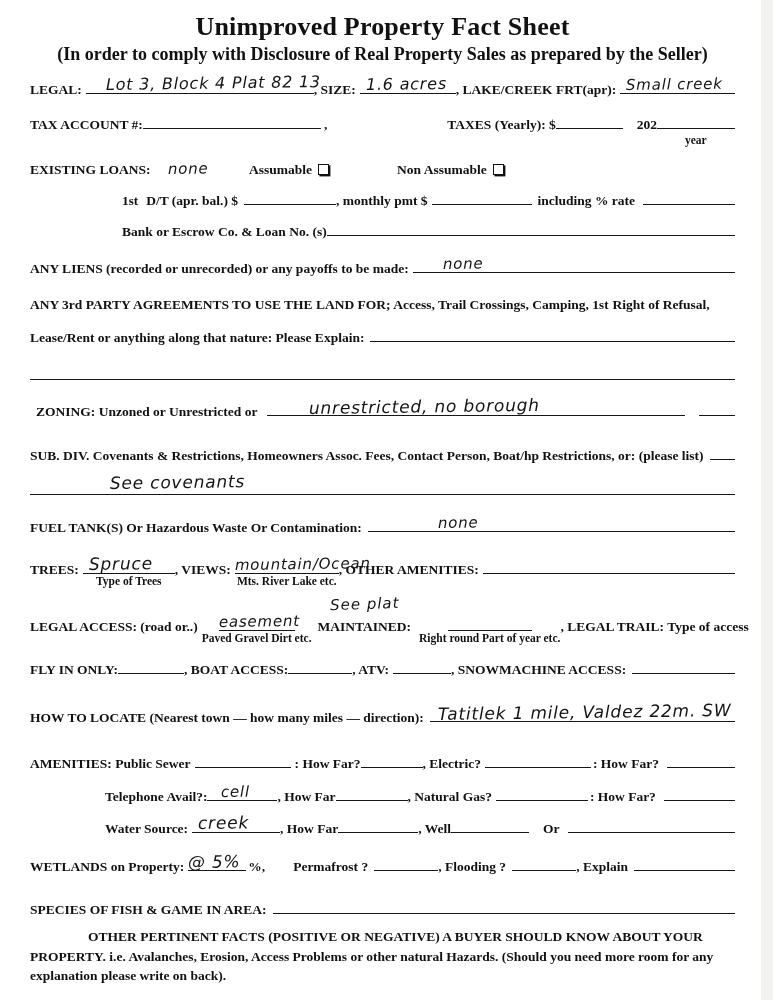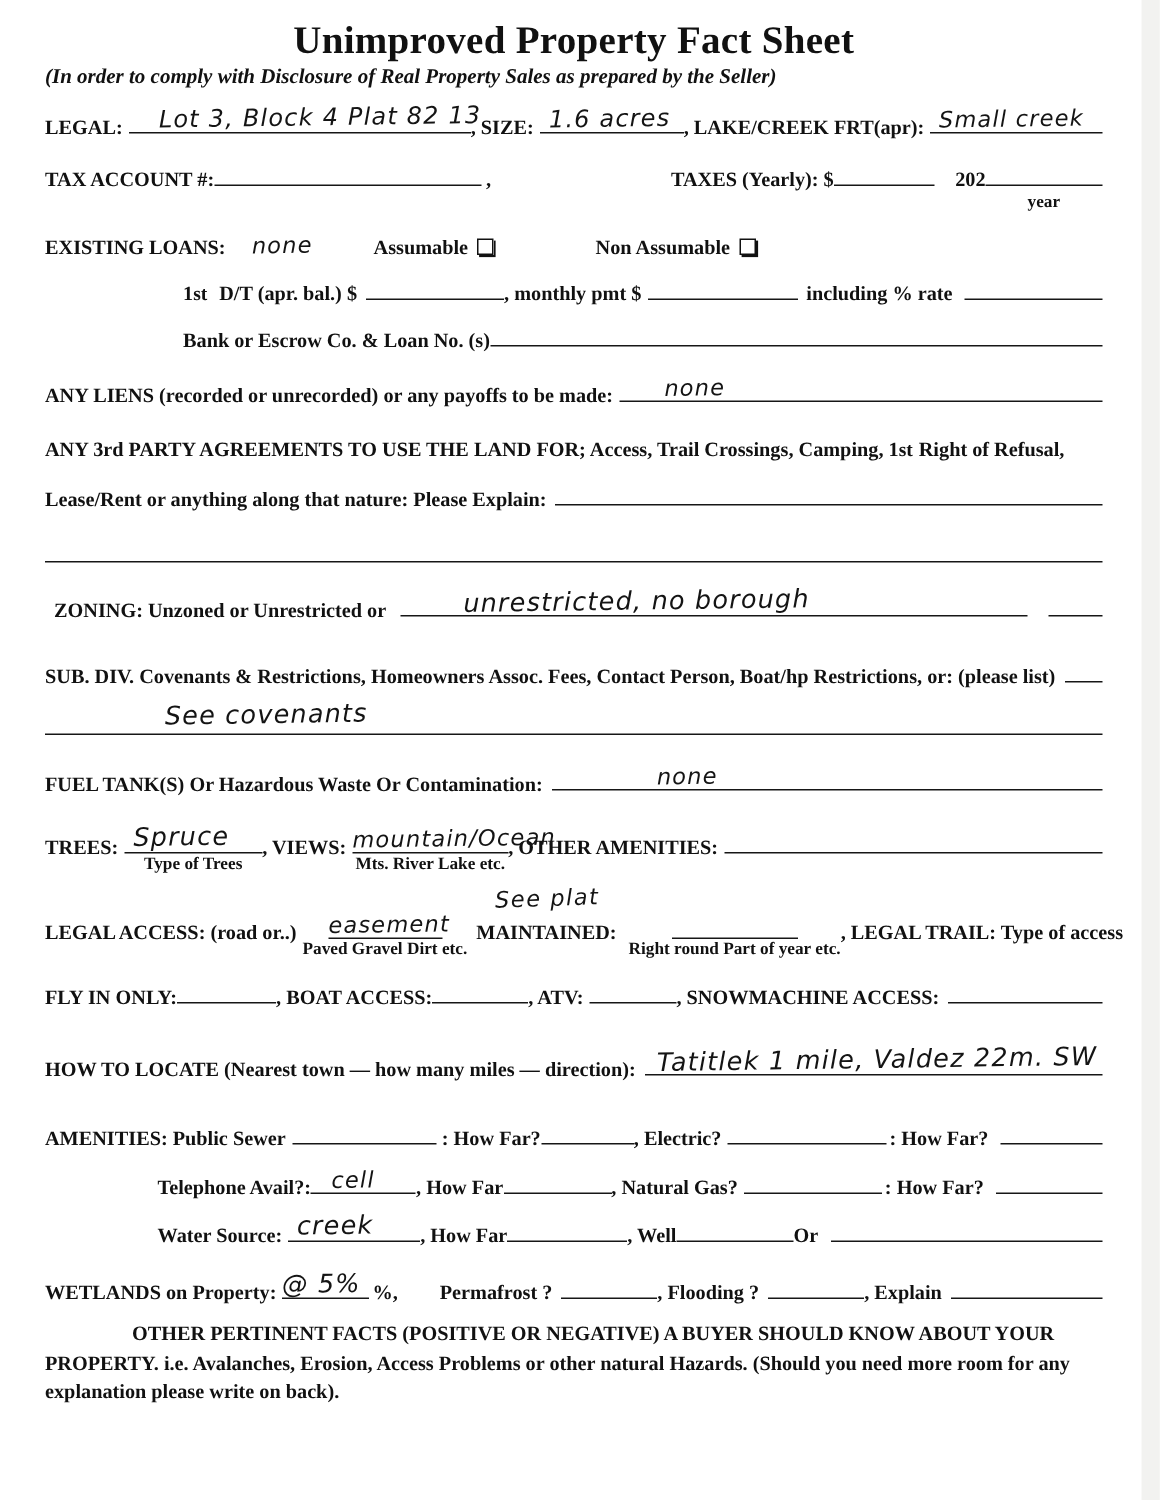--- a/index.html
+++ b/index.html
@@ -3,21 +3,21 @@
 <meta charset="utf-8">
 <style>
   html,body { margin:0; padding:0; background:#f2f2f0; }
   .page {
     position:relative; width:761px; height:1000px; background:#ffffff;
     font-family:"Liberation Serif", serif; font-weight:bold; color:#111;
     box-sizing:border-box; padding:8px 26px 0 30px; overflow:hidden;
     font-size:13.5px;
   }
   .title { text-align:center; font-size:26px; margin-top:4px; letter-spacing:0.2px; }
-  .subtitle { text-align:left; font-size:14px; margin-top:2px;font-style:italic; }
+  .subtitle { text-align:center; font-size:18px; margin-top:2px; }
   .row { display:flex; align-items:baseline; white-space:nowrap; position:relative; }
   .blank {
     display:inline-block; height:13px; border-bottom:1.6px solid #161616;
     position:relative; vertical-align:baseline;
   }
   .grow { flex:1 1 auto;text-align:center; }
   .hw {
     position:absolute; left:6px; bottom:-1px; white-space:nowrap;
     font-family:"DejaVu Sans", cursive; font-style:italic; font-weight:400;
     font-size:15px; letter-spacing:0.8px; color:#141414; transform:rotate(-0.8deg);
@@ -222,34 +222,38 @@
 
   <div class="row" style="margin-top:14px;padding-left:75px;">
     <span>Water Source:</span>
     <span class="blank" style="width:88px;margin-left:4px;">
       <i class="hw big" style="left:6px;">creek</i>
     </span>
     <span>, How Far</span>
     <span class="blank" style="width:80px;"></span>
     <span>, Well</span>
     <span class="blank" style="width:78px;"></span>
-    <span style="">Or</span>
+    <span style="margin-left:14px;">Or</span>
     <span class="blank grow" style="margin-left:8px;"></span>
   </div>
 
   <div class="row" style="margin-top:20px;">
     <span>WETLANDS on Property:</span>
     <span class="blank" style="width:58px;margin-left:4px;">
       <i class="hw big" style="left:0;bottom:-2px;">@ 5%</i>
     </span>
     <span style="margin-left:2px;">%,</span>
     <span style="margin-left:28px;">Permafrost ?</span>
     <span class="blank" style="width:64px;margin-left:6px;"></span>
     <span>, Flooding ?</span>
     <span class="blank" style="width:64px;margin-left:6px;"></span>
     <span>, Explain</span>
     <span class="blank grow" style="margin-left:6px;"></span>
   </div>
 
+  <div class="row" style="margin-top:25px;">
+    <span>SPECIES OF FISH &amp; GAME IN AREA:</span>
+    <span class="blank grow" style="margin-left:6px;"></span>
+  </div>
 
   <div class="para" style="margin-top:9px;">OTHER PERTINENT FACTS (POSITIVE OR NEGATIVE) A BUYER SHOULD KNOW ABOUT YOUR PROPERTY. i.e. Avalanches, Erosion, Access Problems or other natural Hazards. (Should you need more room for any explanation please write on back).</div>
 
 </div>
 
 </body></html>

